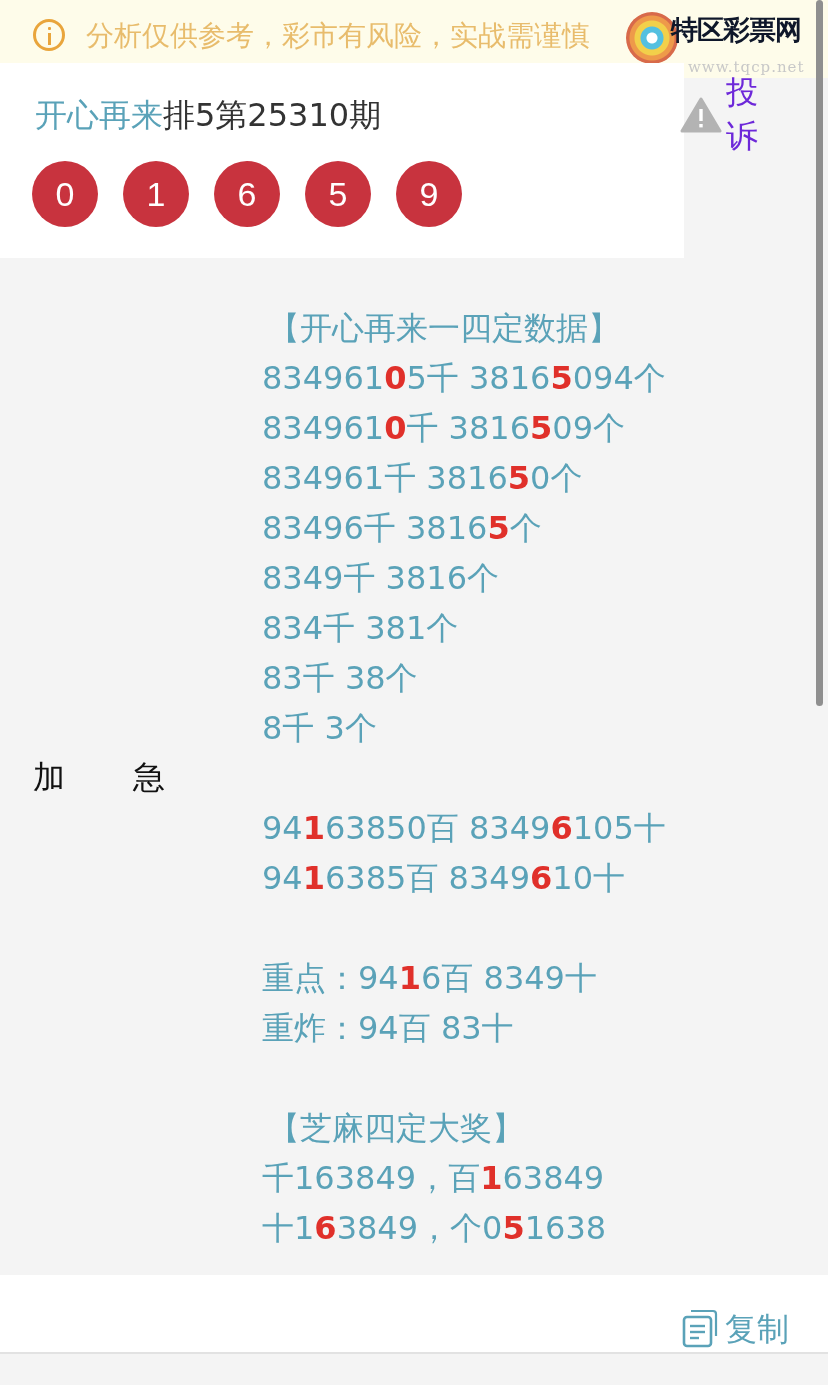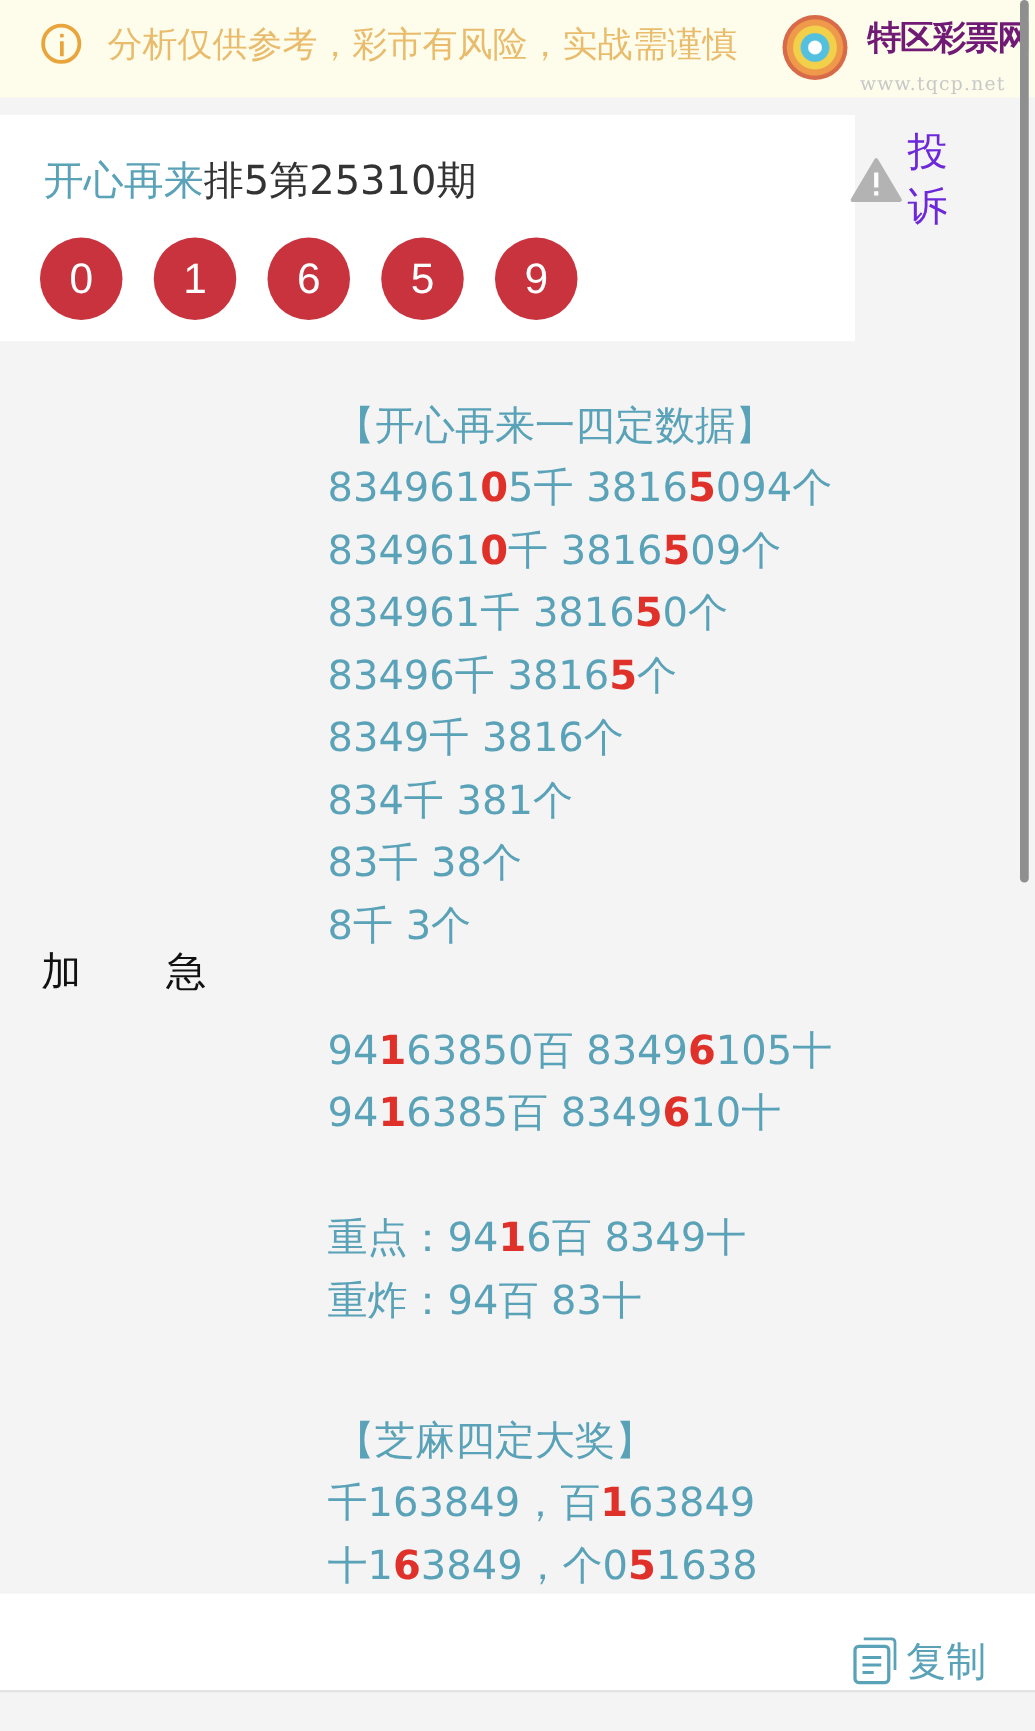--- a/index.html
+++ b/index.html
@@ -5,36 +5,36 @@
   html, body { margin:0; padding:0; }
   body { width:828px; height:1385px; background:#f4f4f4; font-family:"DejaVu Sans","Liberation Sans",sans-serif; position:relative; overflow:hidden; }
   .notice { position:absolute; left:0; top:0; width:828px; height:78px; background:#fefcea; }
   .notice-icon { position:absolute; left:33px; top:19px; width:32px; height:32px; border:3px solid #e9a53c; border-radius:50%; box-sizing:border-box; }
   .notice-icon .dot { position:absolute; left:12px; top:5px; width:3px; height:3px; background:#e9a53c; border-radius:1px; }
   .notice-icon .bar { position:absolute; left:12px; top:11px; width:3px; height:12px; background:#e9a53c; }
   .notice-text { position:absolute; left:86px; top:17px; font-size:28px; color:#e8bc6c; line-height:38px; white-space:nowrap; }
   .brand { position:absolute; left:626px; top:8px; width:195px; height:60px; }
   .brand-logo { position:absolute; left:0; top:4px; width:52px; height:52px; border-radius:50%;
     background: radial-gradient(circle at 50% 50%, #fff 0 5px, #54c0e0 6px 11px, #f2d04a 12px 17px, #ee9a4a 18px 22px, #d86a4a 23px 26px, transparent 27px); }
-  .brand-name { position:absolute; left:68px; top:4px; font-size:27px; font-weight:bold; color:#701a75; letter-spacing:-1px; white-space:nowrap; }
+  .brand-name { position:absolute; left:45px; top:4px; font-size:27px; font-weight:bold; color:#0f172a; letter-spacing:-1px; white-space:nowrap; }
   .brand-url { position:absolute; left:62px; top:50px; font-family:"DejaVu Serif","Liberation Serif",serif; font-size:15px; color:#c8c8c8; letter-spacing:1px; white-space:nowrap; }
-  .header { position:absolute; left:0; top:92px; width:684px; height:195px; background:#ffffff; }
+  .header { position:absolute; left:0; top:63px; width:684px; height:195px; background:#ffffff; }
   .title { position:absolute; left:35px; top:30px; font-size:32px; line-height:44px; white-space:nowrap; color:#333; }
   .title .lottery { color:#5aa2b8; }
   .complain { position:absolute; left:680px; top:30px; height:44px; display:flex; align-items:center; }
   .warn-icon { width:42px; height:36px; position:relative; margin-right:4px; }
   .complain-label { font-size:32px; color:#6d28d9; }
   .balls { position:absolute; left:32px; top:98px; display:flex; }
   .ball { width:66px; height:66px; border-radius:50%; background:#c8333e; color:#fff; font-size:34px; display:flex; align-items:center; justify-content:center; margin-right:25px; font-family:"Liberation Sans",sans-serif; }
   .content { position:absolute; left:0; top:273px; width:828px; height:1002px; background:#f4f4f4; }
   .label-jia { position:absolute; left:33px; top:483px; font-size:32px; color:#111; }
   .label-ji { position:absolute; left:133px; top:483px; font-size:32px; color:#111; }
   .lines { position:absolute; left:262px; top:30px; font-size:32px; color:#5aa2b8; }
   .line { height:50px; line-height:50px; white-space:nowrap; }
-  .line.head { padding-left:6px;margin-top:12px; }
+  .line.head { padding-left:6px; }
   .hl { color:#e0302a; font-weight:bold; }
   .footer { position:absolute; left:0; top:1275px; width:828px; height:77px; background:#ffffff; border-bottom:2px solid #e2e2e2; }
   .copy-btn { position:absolute; left:681px; top:33px; display:flex; align-items:flex-start; cursor:pointer; }
   .copy-icon { width:38px; height:40px; position:relative; margin-right:6px; }
   .copy-label { font-size:32px; color:#5aa2b8; }
   .scrollbar { position:absolute; left:816px; top:0; width:7px; height:706px; background:#8f8f8f; border-radius:4px; }
 </style>
 </head>
 <body>
 

